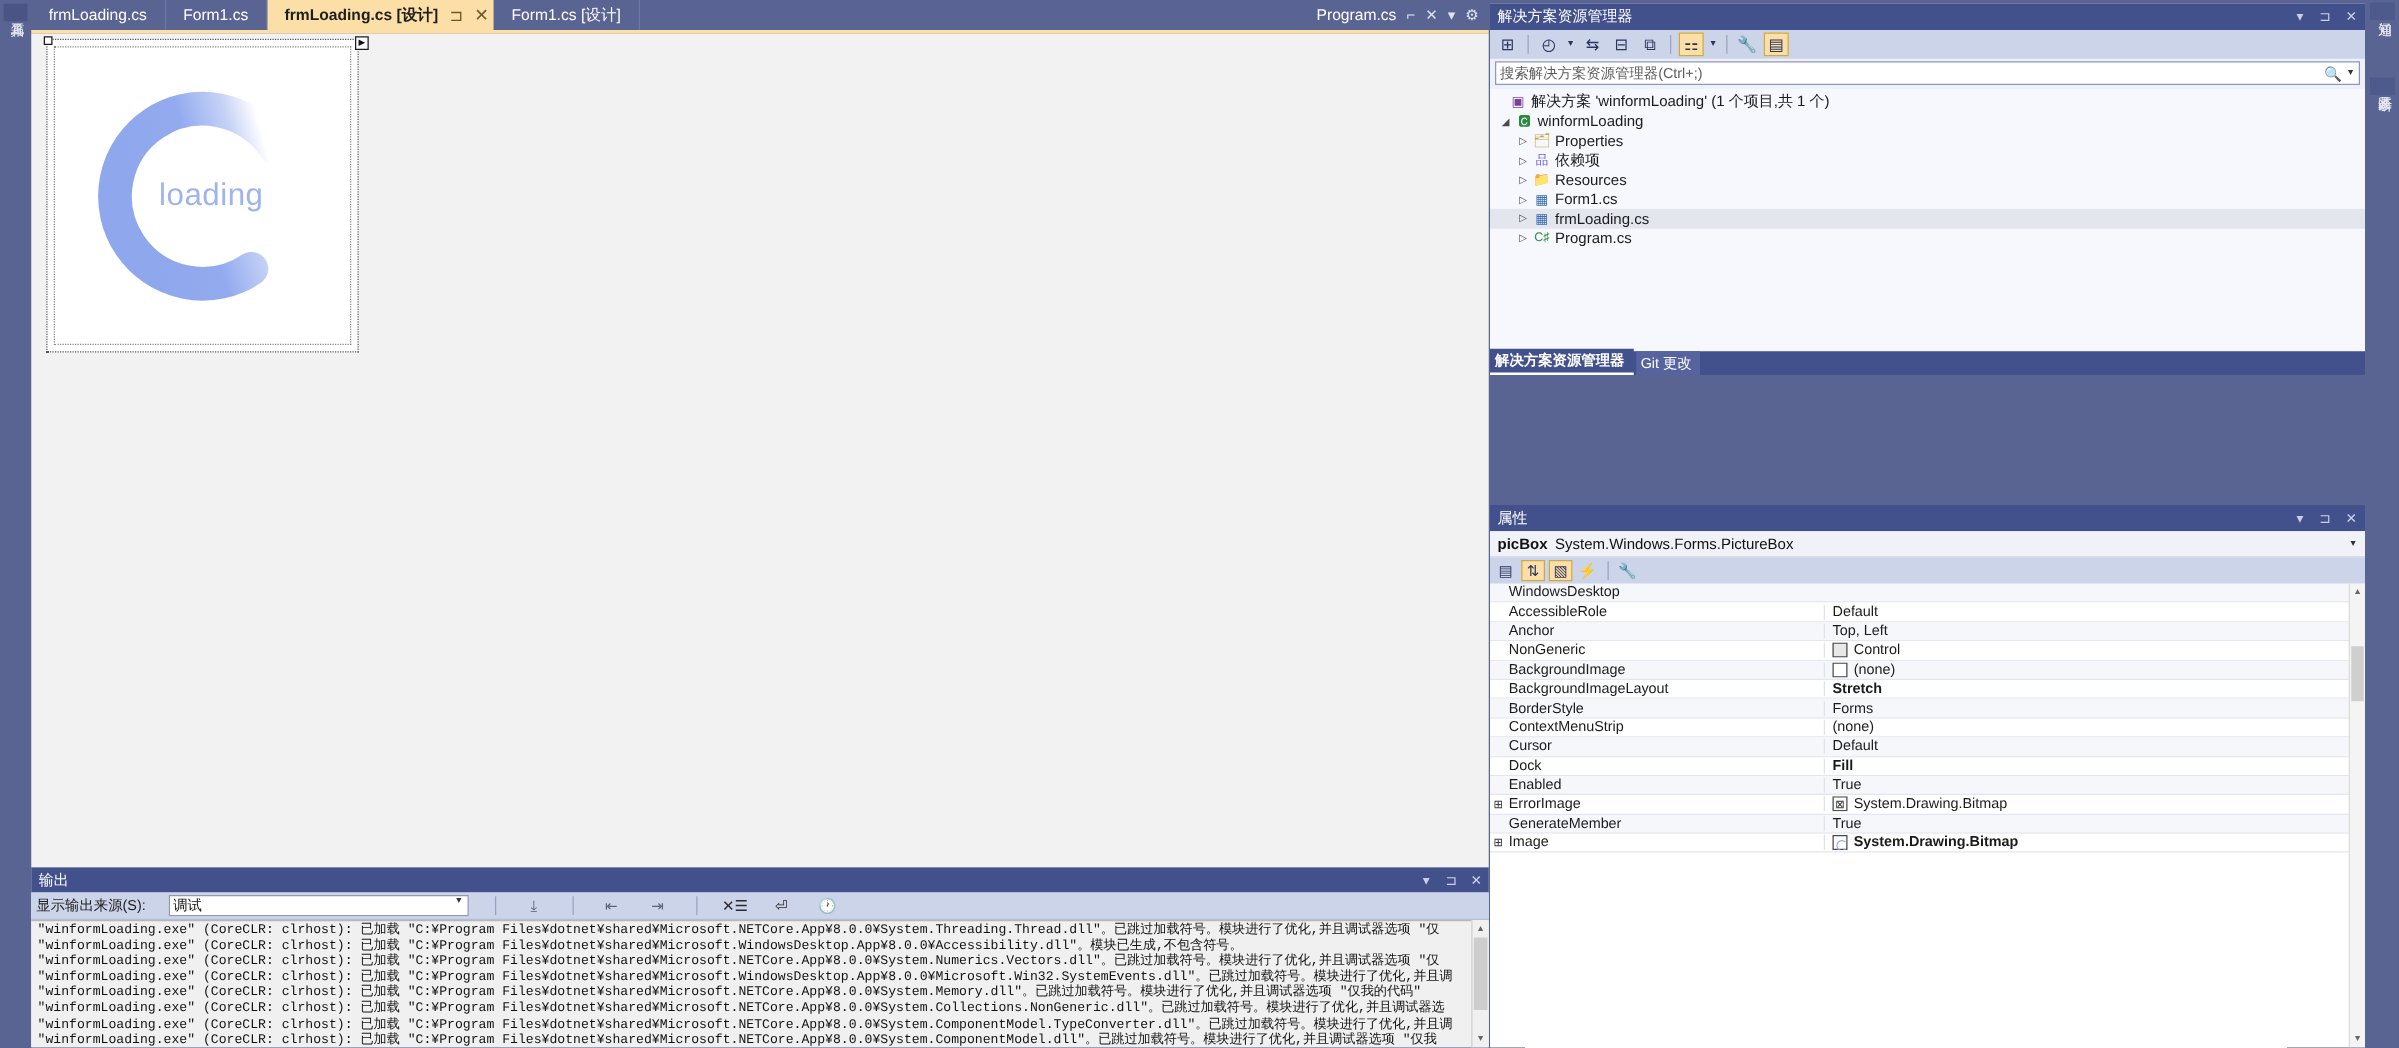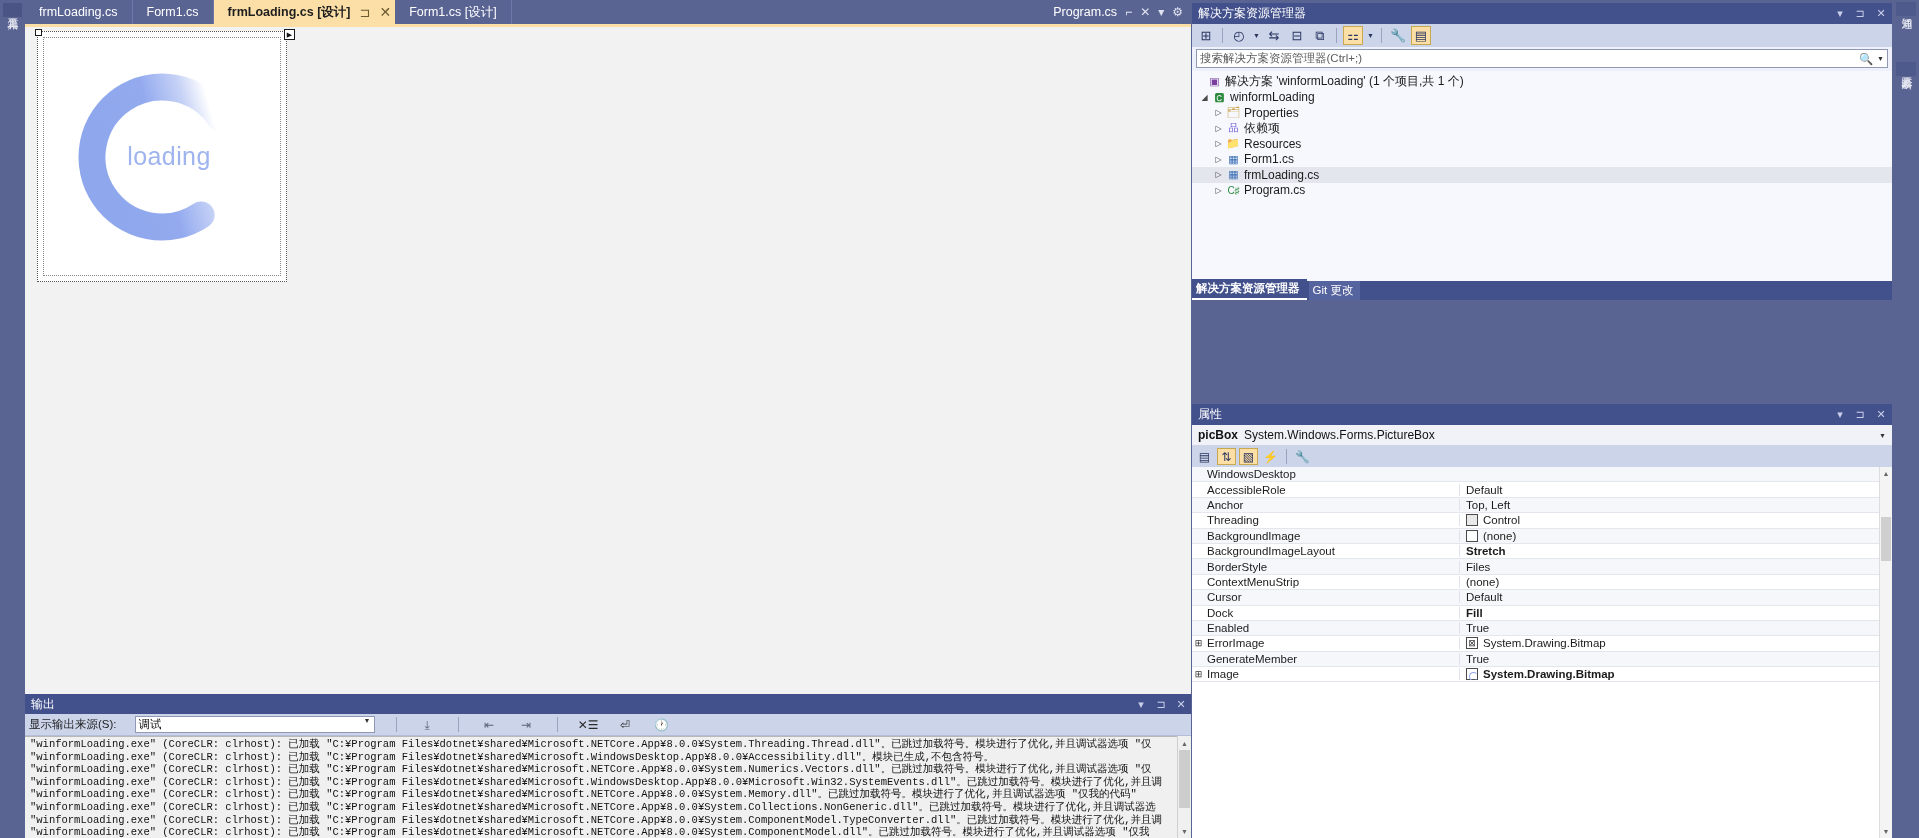--- a/index.html
+++ b/index.html
@@ -617,21 +617,21 @@
         <span class="k">AccessibleRole</span>
         <span class="v">Default</span>
       </div>
       <div class="pr-row">
         <span class="exp"></span>
         <span class="k">Anchor</span>
         <span class="v">Top, Left</span>
       </div>
       <div class="pr-row">
         <span class="exp"></span>
-        <span class="k">Threading</span>
+        <span class="k">NonGeneric</span>
         <span class="v">
           <span class="sw control"></span>
           <span>Control</span>
         </span>
       </div>
       <div class="pr-row">
         <span class="exp"></span>
         <span class="k">BackgroundImage</span>
         <span class="v">
           <span class="sw"></span>
@@ -639,21 +639,21 @@
         </span>
       </div>
       <div class="pr-row">
         <span class="exp"></span>
         <span class="k">BackgroundImageLayout</span>
         <span class="v bold">Stretch</span>
       </div>
       <div class="pr-row">
         <span class="exp"></span>
         <span class="k">BorderStyle</span>
-        <span class="v">Files</span>
+        <span class="v">Forms</span>
       </div>
       <div class="pr-row">
         <span class="exp"></span>
         <span class="k">ContextMenuStrip</span>
         <span class="v">(none)</span>
       </div>
       <div class="pr-row">
         <span class="exp"></span>
         <span class="k">Cursor</span>
         <span class="v">Default</span>

